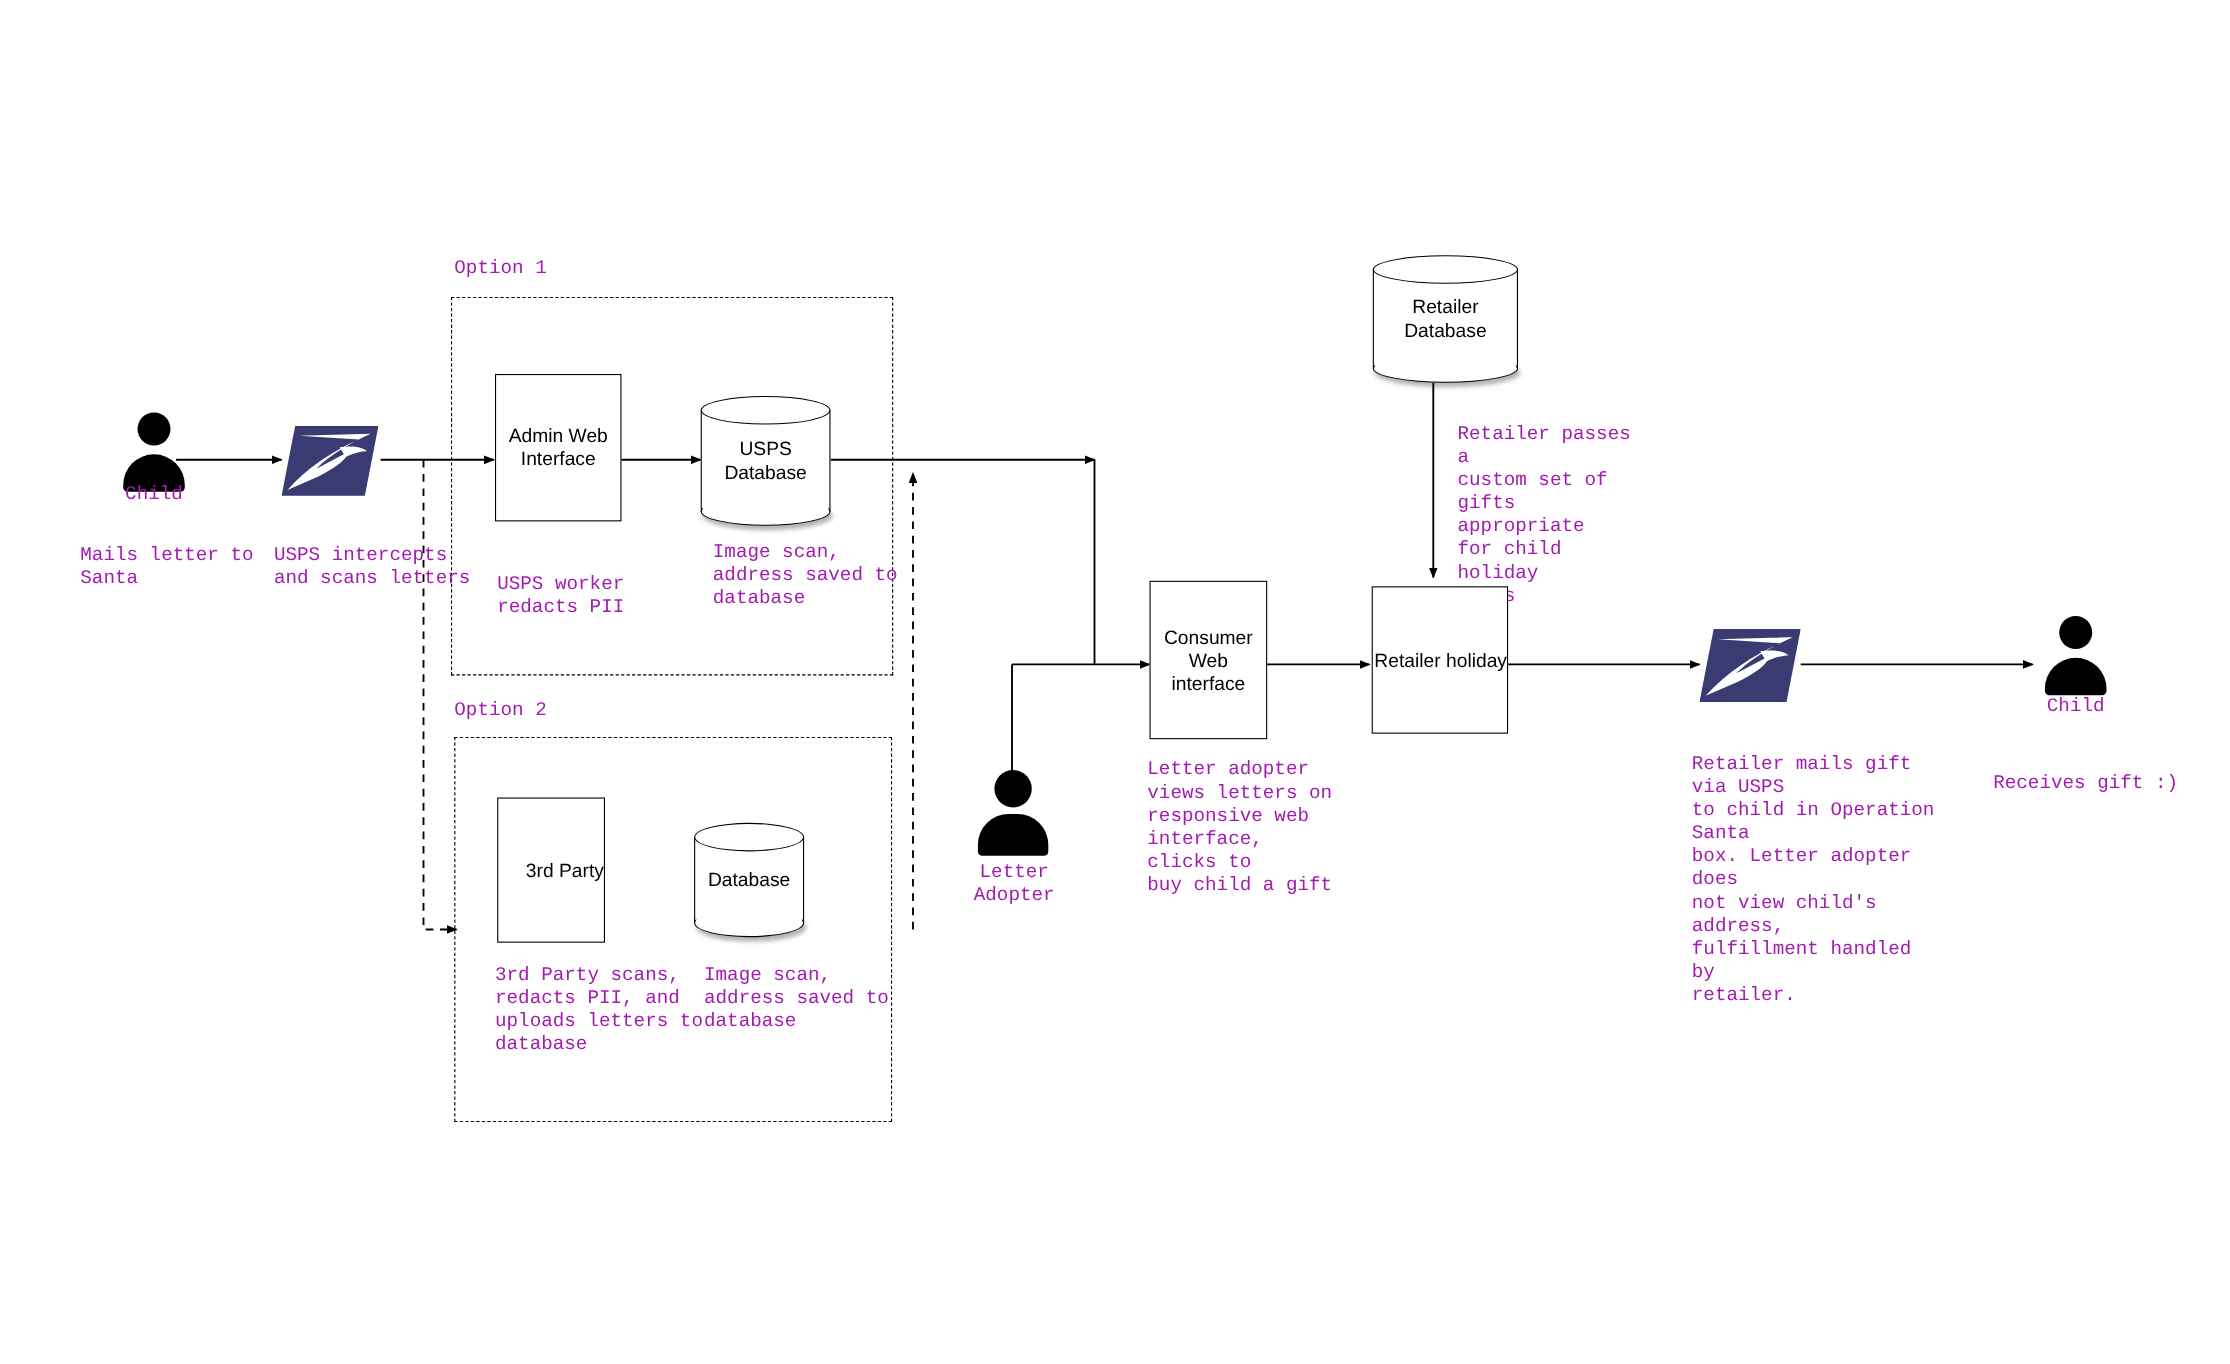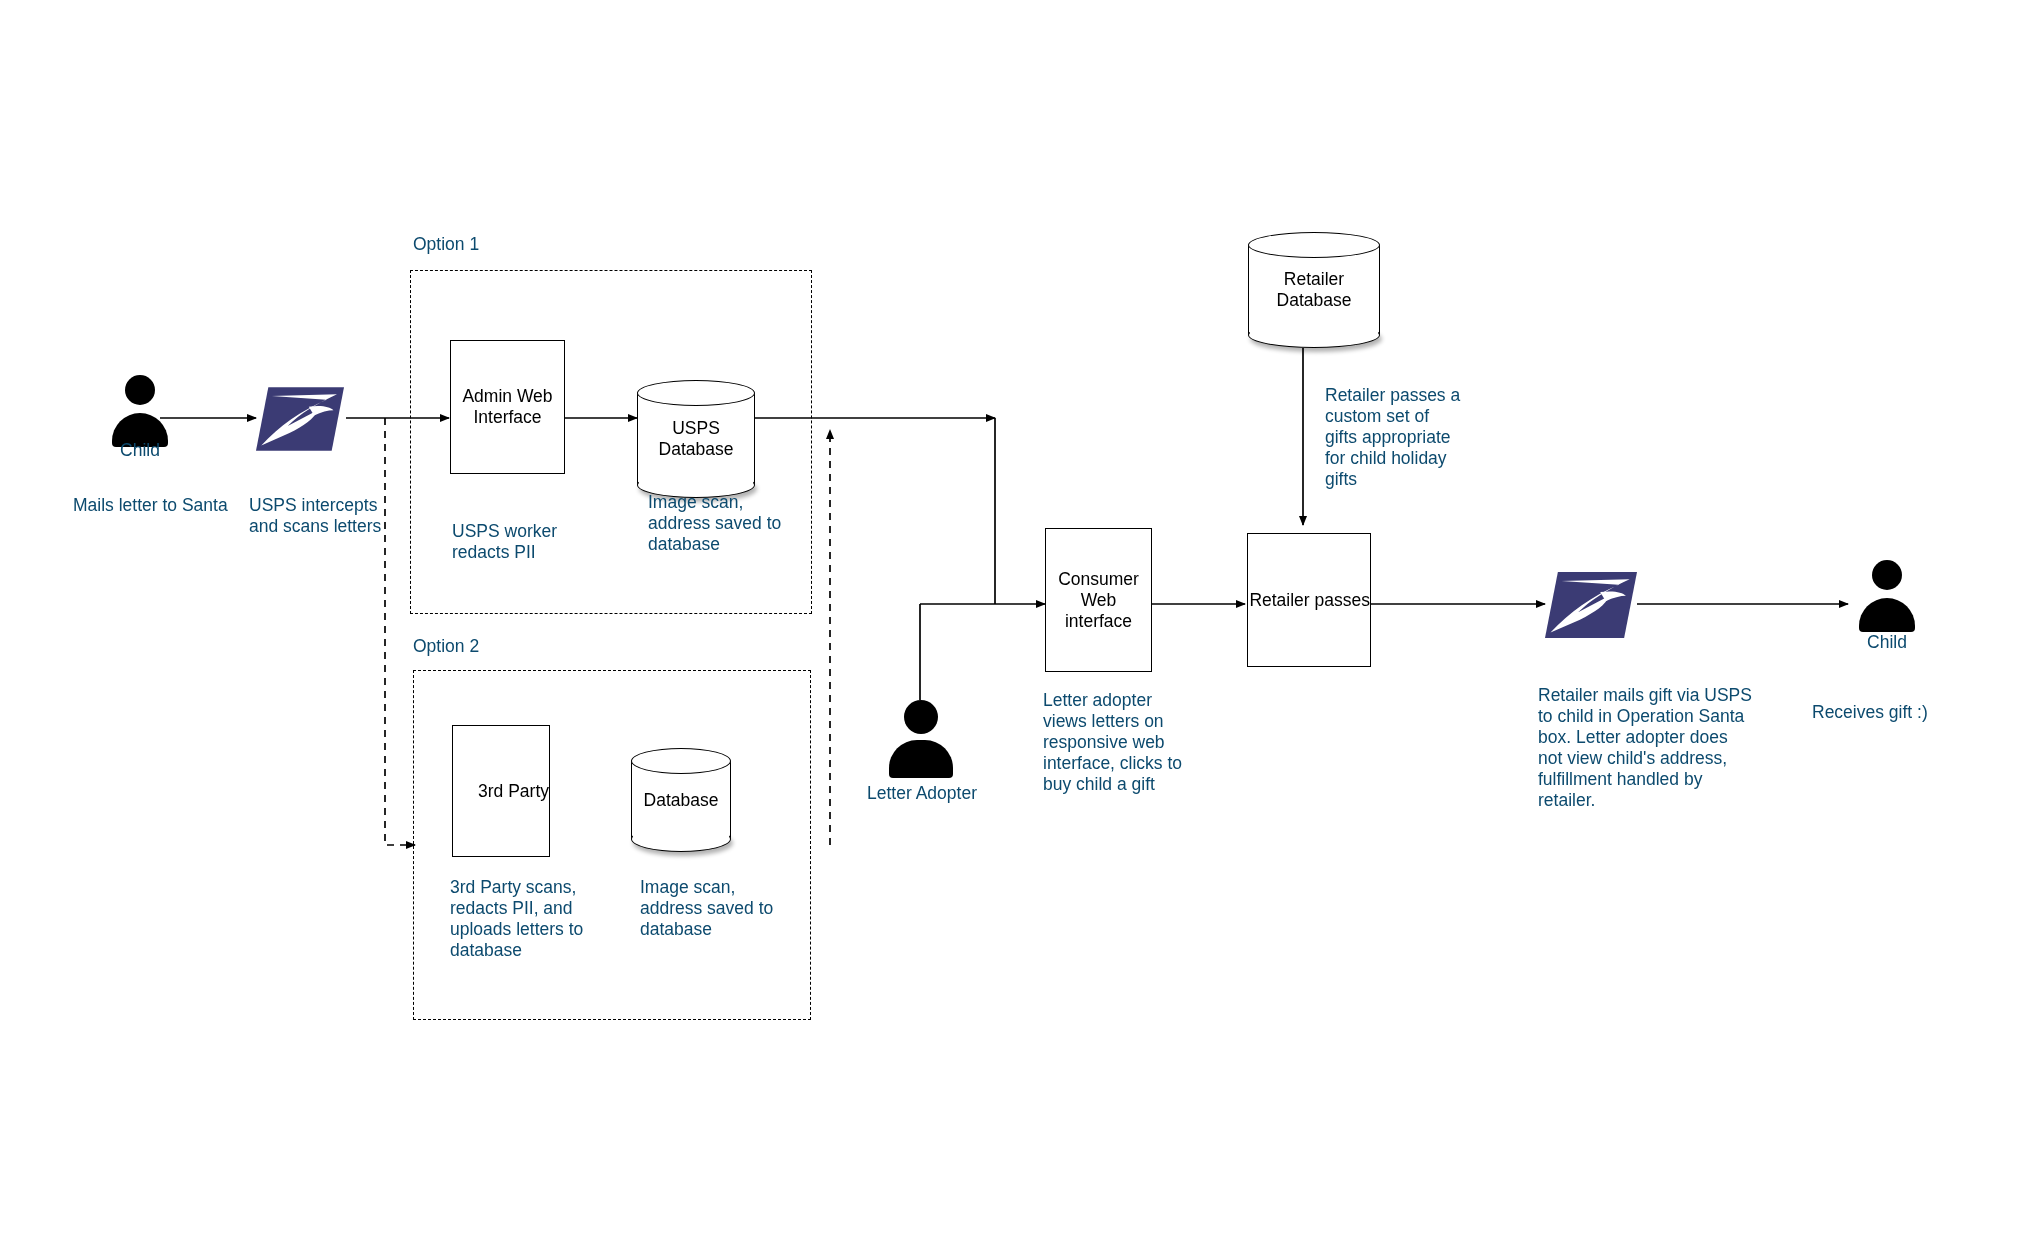--- a/index.html
+++ b/index.html
@@ -1,19 +1,19 @@
 <!DOCTYPE html>
 <html><head>
 <meta charset="utf-8">
 <style>
   html,body{margin:0;padding:0;background:#ffffff;}
   body{font-family:"Liberation Sans","DejaVu Sans",sans-serif;color:#000000;}
   #canvas{position:relative;width:2027px;height:1240px;background:#ffffff;overflow:hidden;}
 
-  .lbl{position:absolute;font-size:17.5px;line-height:21px;color:#0c4a6e;white-space:pre-line;}
+  .lbl{position:absolute;font-size:17.5px;line-height:21px;color:#a21caf;white-space:pre-line;font-family:Liberation Mono, monospace;}
   .lbl.center{text-align:center;}
 
   .node-box{position:absolute;border:1.6px solid #000;background:#fff;
             display:flex;align-items:center;justify-content:flex-end;text-align:center;
             font-size:17.5px;line-height:21px;}
 
   .dashbox{position:absolute;border:1.8px dashed #000;background:transparent;}
 
   .cyl{position:absolute;}
   .cyl .body{position:absolute;left:0;right:0;top:13px;bottom:13px;border-left:1.6px solid #000;border-right:1.6px solid #000;background:#fff;}
@@ -73,21 +73,21 @@
   <div class="lbl" style="left:413px;top:234px;">Option 1</div>
   <div class="dashbox" style="left:410px;top:270px;width:400px;height:342px;"></div>
 
   <div class="node-box" style="left:450px;top:340px;width:113px;height:132px;">
     <span>Admin Web
 Interface</span>
   </div>
   <div class="lbl" style="left:452px;top:492px;width:180px;margin-top:29px;">USPS worker
 redacts PII</div>
 
-  <div class="cyl" style="left:637px;top:380px;width:118px;height:118px;">
+  <div class="cyl" style="left:637px;top:360px;width:118px;height:118px;">
     <div class="body"></div>
     <div class="bot"></div>
     <div class="botmask"></div>
     <div class="cap"></div>
     <div class="txt">USPS
 Database</div>
   </div>
   <div class="lbl" style="left:648px;top:492px;width:190px;">Image scan,
 address saved to
 database</div>
@@ -158,21 +158,21 @@
 Database</div>
   </div>
   <div class="lbl" style="left:1325px;top:385px;width:170px;">Retailer passes a
 custom set of
 gifts appropriate
 for child holiday
 gifts</div>
 
   <div class="node-box" style="left:1247px;top:533px;width:122px;height:132px;">
     <span>Retailer
-passes</span>
+holiday</span>
   </div>
 
   <div style="position:absolute;left:1545px;top:568px;width:92px;height:74px;">
     <svg viewBox="0 0 100 80" width="92" height="74" xmlns="http://www.w3.org/2000/svg">
       <polygon points="14,4 100,4 86,76 0,76" fill="#3b3b74"></polygon>
       <path d="M18,14 L92,12 C70,22 50,34 36,48 L70,30 C66,40 54,48 38,56 L6,70 C26,48 52,30 80,18 Z" fill="#ffffff"></path>
       <path d="M60,26 C74,24 84,26 88,30 C82,30 74,32 66,36 Z" fill="#ffffff"></path>
     </svg>
   </div>
   <div class="lbl" style="left:1538px;top:685px;width:230px;">Retailer mails gift via USPS

